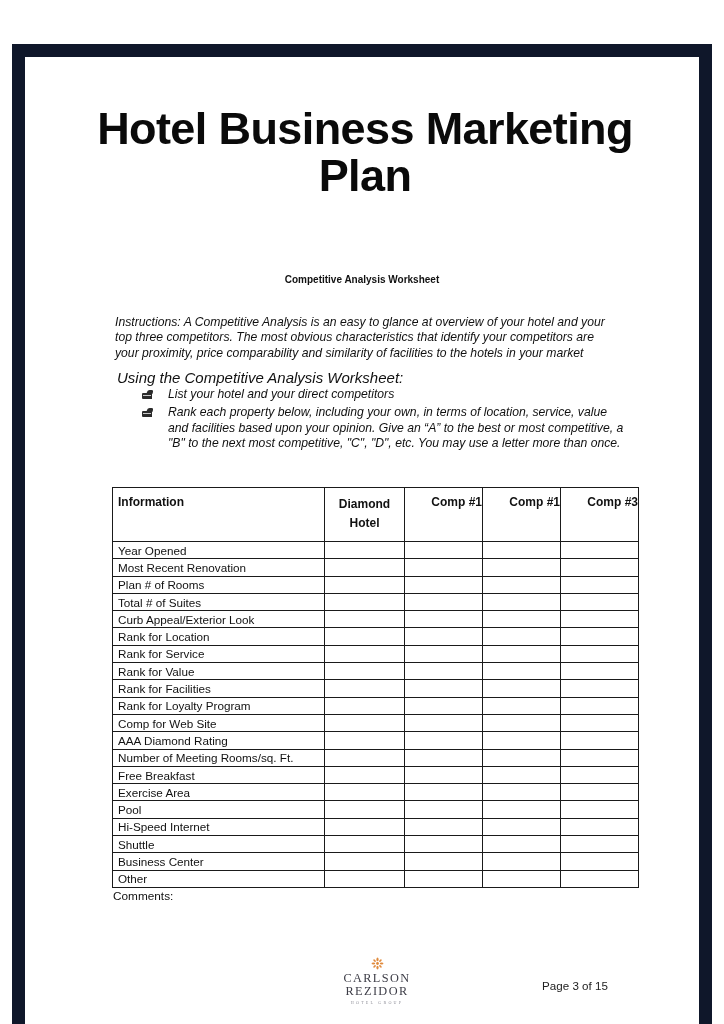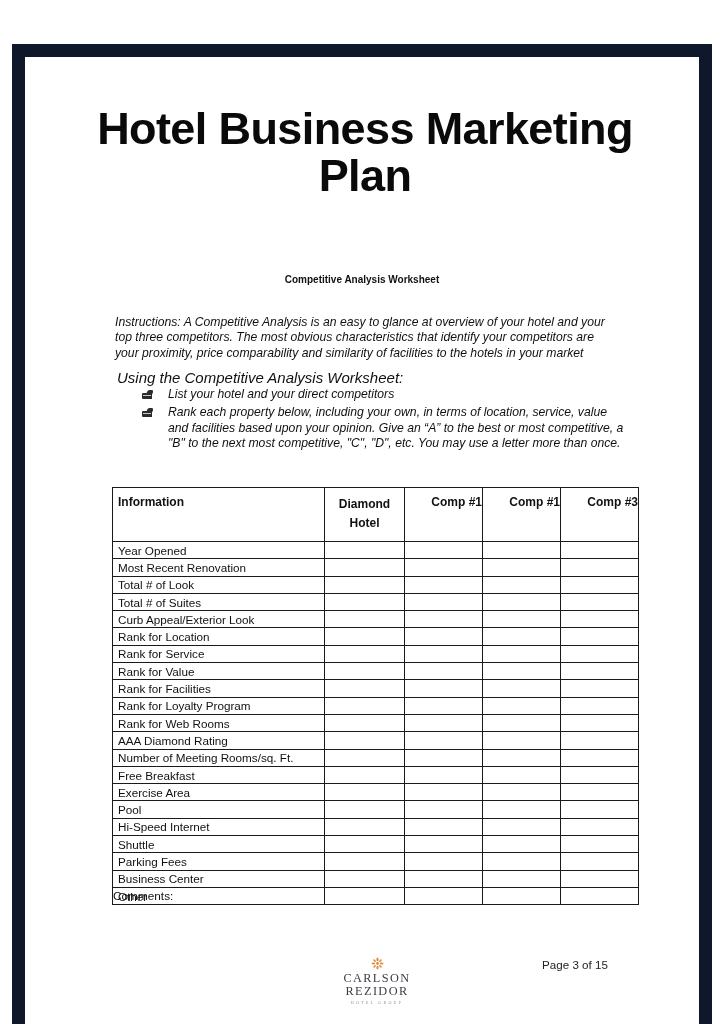--- a/index.html
+++ b/index.html
@@ -239,21 +239,21 @@
     margin-top: 3px;
     font-size: 4.1px;
     letter-spacing: 2.2px;
     color: #8d8d97;
     font-family: "Liberation Serif", serif;
   }
 
   .page-number {
     position: absolute;
     left: 490px;
-    top: 901px;
+    top: 922px;
     width: 120px;
     text-align: center;
     font-size: 11.6px;
     color: #222;
   }
 </style>
 </head>
 <body>
 
 <div class="page-outer">
@@ -310,21 +310,21 @@
               <td></td>
             </tr>
             <tr>
               <td class="cell-label">Most Recent Renovation</td>
               <td></td>
               <td></td>
               <td></td>
               <td></td>
             </tr>
             <tr>
-              <td class="cell-label">Total # of Look</td>
+              <td class="cell-label">Plan # of Rooms</td>
               <td></td>
               <td></td>
               <td></td>
               <td></td>
             </tr>
             <tr>
               <td class="cell-label">Total # of Suites</td>
               <td></td>
               <td></td>
               <td></td>
@@ -366,21 +366,21 @@
               <td></td>
             </tr>
             <tr>
               <td class="cell-label">Rank for Loyalty Program</td>
               <td></td>
               <td></td>
               <td></td>
               <td></td>
             </tr>
             <tr>
-              <td class="cell-label">Rank for Web Rooms</td>
+              <td class="cell-label">Comp for Web Site</td>
               <td></td>
               <td></td>
               <td></td>
               <td></td>
             </tr>
             <tr>
               <td class="cell-label">AAA Diamond Rating</td>
               <td></td>
               <td></td>
               <td></td>
@@ -416,27 +416,20 @@
             </tr>
             <tr>
               <td class="cell-label">Hi-Speed Internet</td>
               <td></td>
               <td></td>
               <td></td>
               <td></td>
             </tr>
             <tr>
               <td class="cell-label">Shuttle</td>
-              <td></td>
-              <td></td>
-              <td></td>
-              <td></td>
-            </tr>
-            <tr>
-              <td class="cell-label">Parking Fees</td>
               <td></td>
               <td></td>
               <td></td>
               <td></td>
             </tr>
             <tr>
               <td class="cell-label">Business Center</td>
               <td></td>
               <td></td>
               <td></td>

